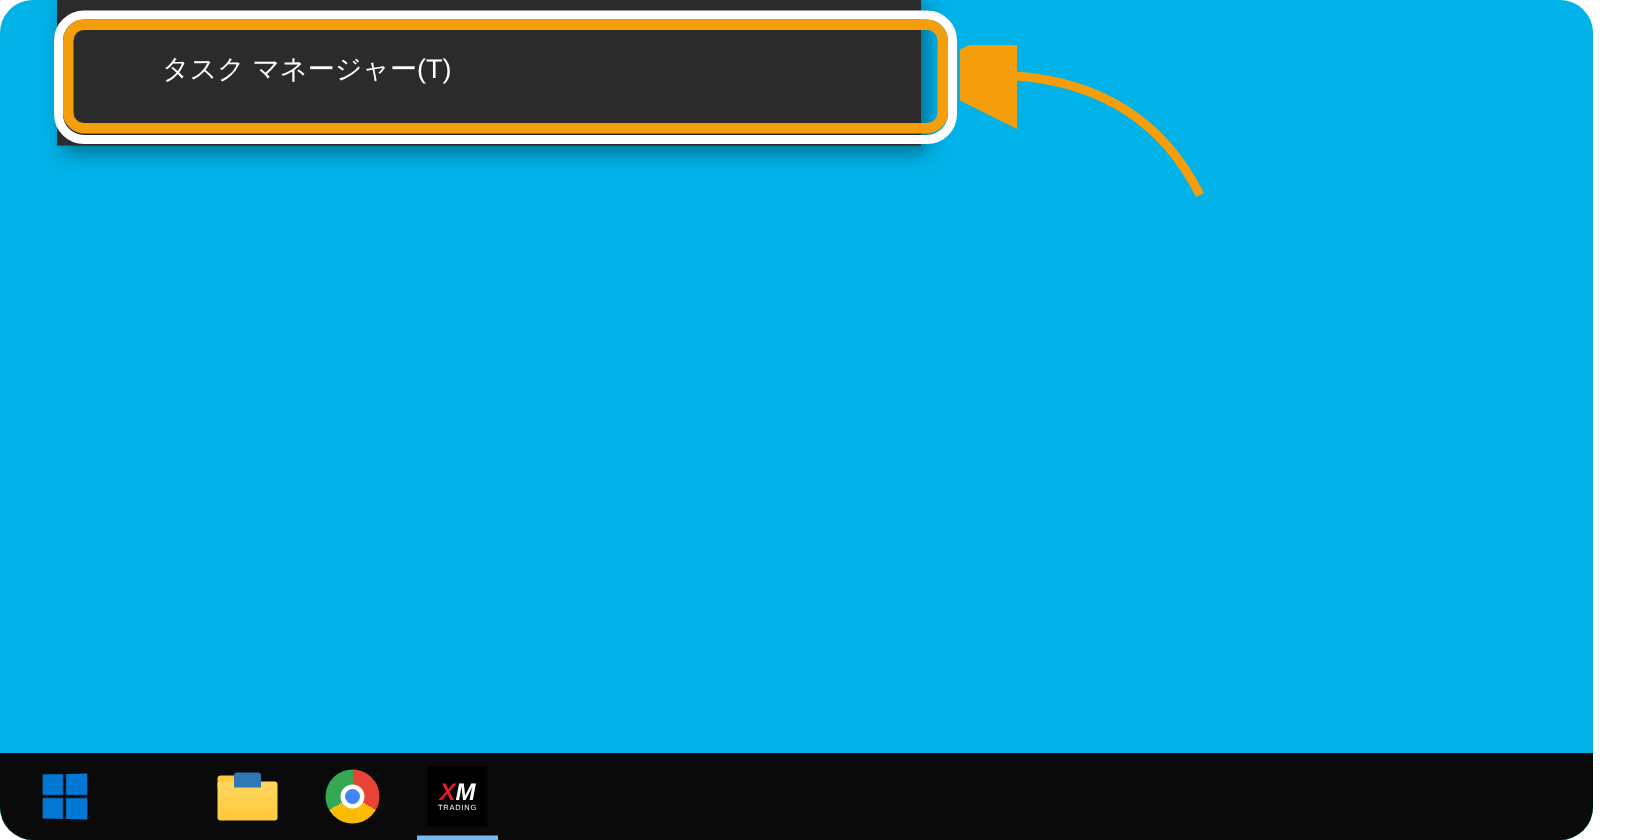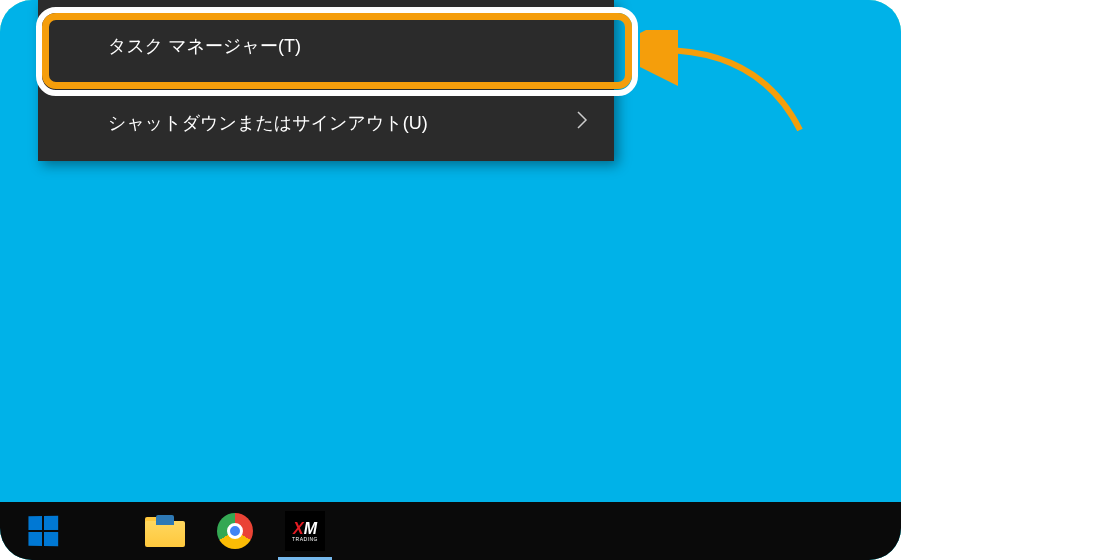--- a/index.html
+++ b/index.html
@@ -12,23 +12,23 @@
       height: 560px;
       background: #ffffff;
       position: relative;
       overflow: hidden;
       font-family: "Meiryo", "Yu Gothic", "Hiragino Sans", sans-serif;
     }
     .screenshot-container {
       position: absolute;
       top: 0;
       left: 0;
-      width: 901px;
+      width: 1062px;
       height: 560px;
-      border-radius: 32px;
+      border-radius: 22px;
       overflow: hidden;
       background: #86efac;
     }
     .desktop {
       position: absolute;
       top: 0;
       left: 0;
       right: 0;
       bottom: 0;
       background: #00b2e8;
@@ -231,28 +231,20 @@
 <body>
 
 <div class="screenshot-container">
   <div class="desktop"></div>
 
   <div class="context-menu">
     <div class="menu-item">
       <span>タスク マネージャー(T)</span>
     </div>
     <div class="menu-separator"></div>
-    <div class="menu-item">
-      <span>シャットダウンまたはサインアウト(U)</span>
-      <span class="chevron">
-        <svg width="12" height="20" viewBox="0 0 12 20">
-            <path d="M2 2 L10 10 L2 18" stroke="#cccccc" stroke-width="1.5" fill="none"></path>
-          </svg>
-      </span>
-    </div>
   </div>
 
   <div class="taskbar">
     <div class="start-button">
       <div class="windows-logo">
         <span></span>
           <span></span>
           <span></span>
           <span></span>
       </div>

